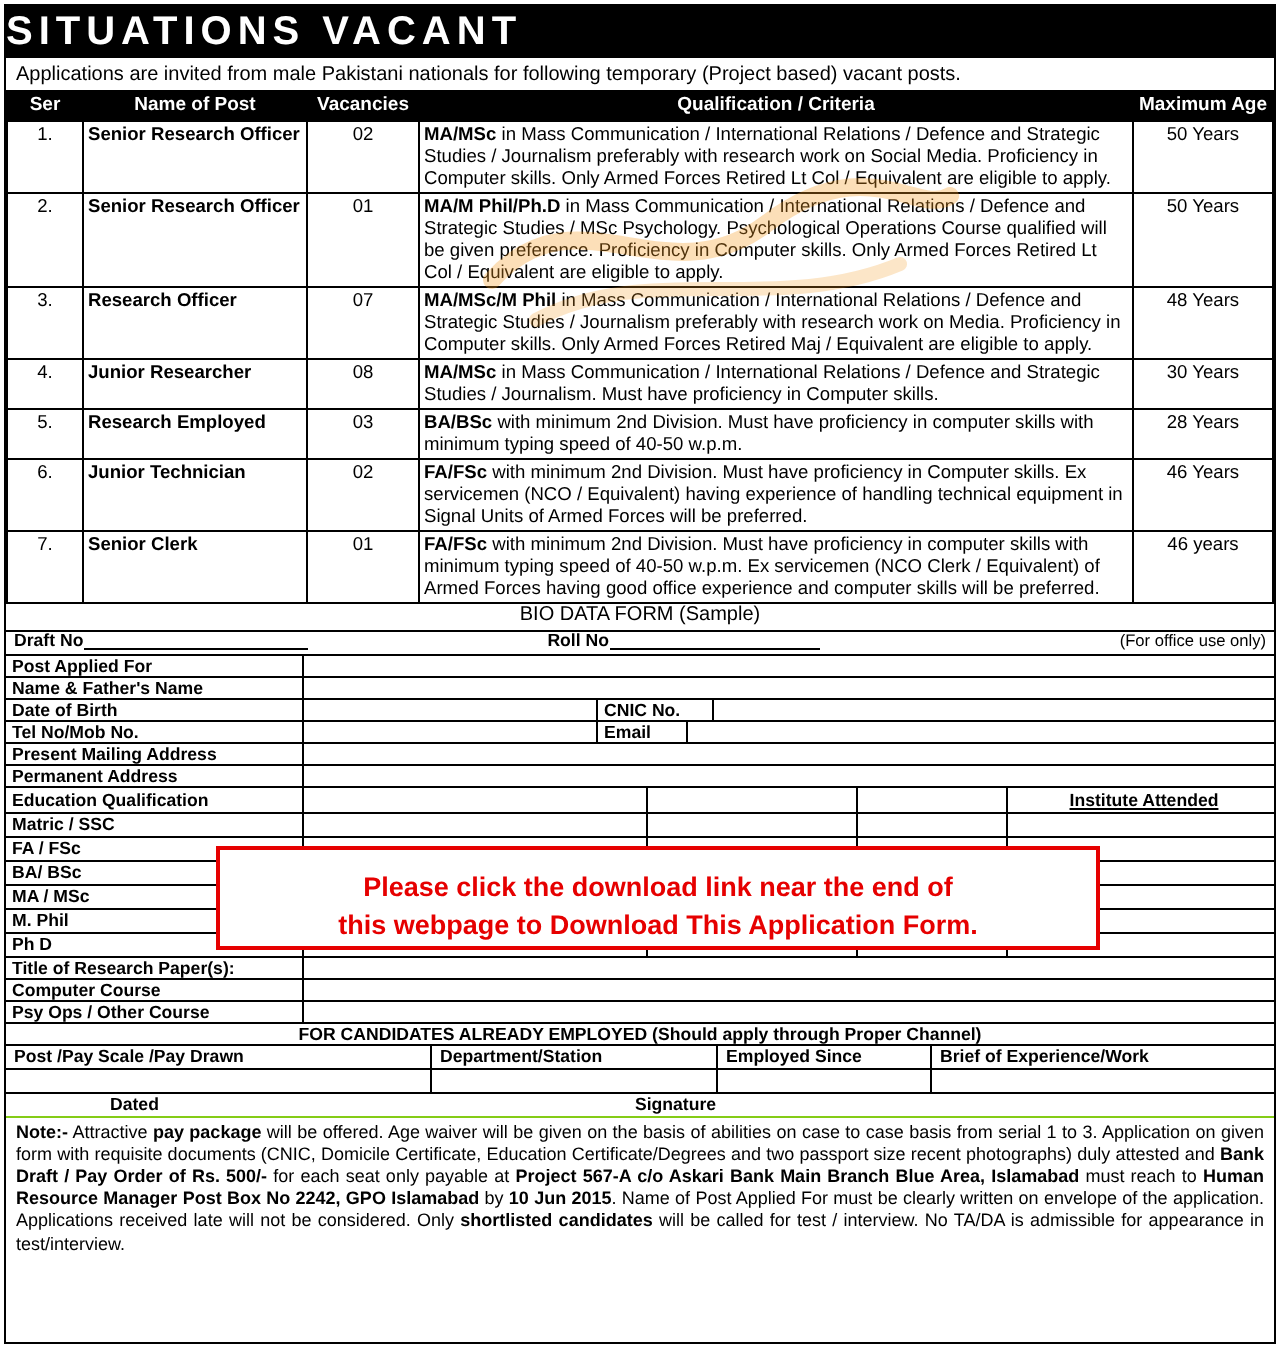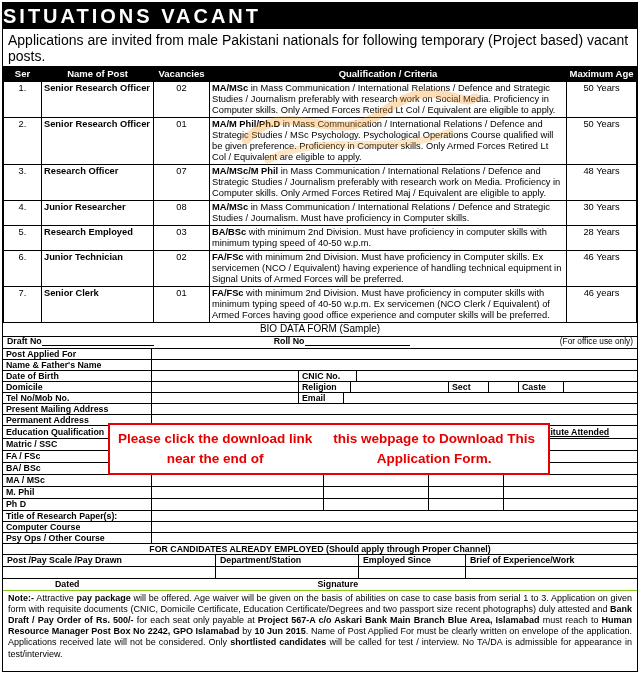--- a/index.html
+++ b/index.html
@@ -5,21 +5,21 @@
   * { box-sizing: border-box; margin: 0; padding: 0; }
   html, body { width: 640px; height: 674px; }
   body { font-family: "Liberation Sans", sans-serif; background: #fff; position: relative; overflow: hidden; color: #000; }
   .page { position: absolute; top: 2px; left: 2px; width: 636px; height: 670px; border: 1px solid #000; background: #fff; overflow: hidden; }
 
   
   .title-bar { height: 26px; background: #000; color: #fff; display: flex; align-items: center; }
   .title-text { font-weight: bold; font-size: 20px; letter-spacing: 3px; }
 
   
-  .intro { font-size: 14px; padding: 3px 5px 2px 5px; }
+  .intro { font-size: 10px; padding: 3px 5px 2px 5px; }
 
   
   table.jobs { width: 100%; border-collapse: collapse; table-layout: fixed; }
   table.jobs th, table.jobs td { border: 1px solid #000; }
   table.jobs th { background: #000; color: #fff; font-size: 9.5px; padding: 2px 1px; line-height: 1.1; }
   table.jobs td { font-size: 9.3px; vertical-align: top; padding: 1px 2px; line-height: 1.18; }
   td.ser, td.vac, td.age { text-align: center; }
   td.post { font-weight: bold; padding-left: 4px; }
   .qb { font-weight: bold; }
 
@@ -50,21 +50,21 @@
   .dated-row { align-items: center; }
   .emp-head { justify-content: center; font-weight: bold; }
   .emp-col { font-weight: bold; padding-left: 4px; white-space: nowrap; overflow: hidden; }
 
   
   .note { padding: 2px 5px 2px 5px; font-size: 9px; line-height: 1.24; text-align: justify; }
 
   
   .notice { position: absolute; left: 105px; top: 420px; width: 442px; height: 52px; background: #fff;
             border: 2px solid #e60000; color: #e60000; font-weight: bold; font-size: 13.5px; line-height: 1.45;
-            display: flex; flex-direction: row; align-items: center; justify-content: flex-start; text-align: center; z-index: 5; }
+            display: flex; flex-direction: column; align-items: center; justify-content: flex-end; text-align: center; z-index: 5; }
 
   
   .wm { position: absolute; z-index: 3; pointer-events: none; }
   .wm1 { left: 235px; top: 75px; }
   .wm2 { left: 300px; top: 412px; }
 </style>
 </head>
 <body>
 
 <div class="page">
@@ -169,30 +169,20 @@
       <div class="grow bl"></div>
     </div>
 
     <div class="bf-row">
       <div class="bf-label w148">Date of Birth</div>
       <div class="cell wA bl"></div>
       <div class="cell w58 bl lblcell">CNIC No.</div>
       <div class="grow bl"></div>
     </div>
 
-    <div class="bf-row">
-      <div class="bf-label w148">Domicile</div>
-      <div class="cell wA bl"></div>
-      <div class="cell wB bl lblcell">Religion</div>
-      <div class="cell wC bl"></div>
-      <div class="cell wD bl lblcell">Sect</div>
-      <div class="cell wE bl"></div>
-      <div class="cell wF bl lblcell">Caste</div>
-      <div class="grow bl"></div>
-    </div>
 
     <div class="bf-row">
       <div class="bf-label w148">Tel No/Mob No.</div>
       <div class="cell wA bl"></div>
       <div class="cell w45 bl lblcell">Email</div>
       <div class="grow bl"></div>
     </div>
 
     <div class="bf-row">
       <div class="bf-label w148">Present Mailing Address</div>

